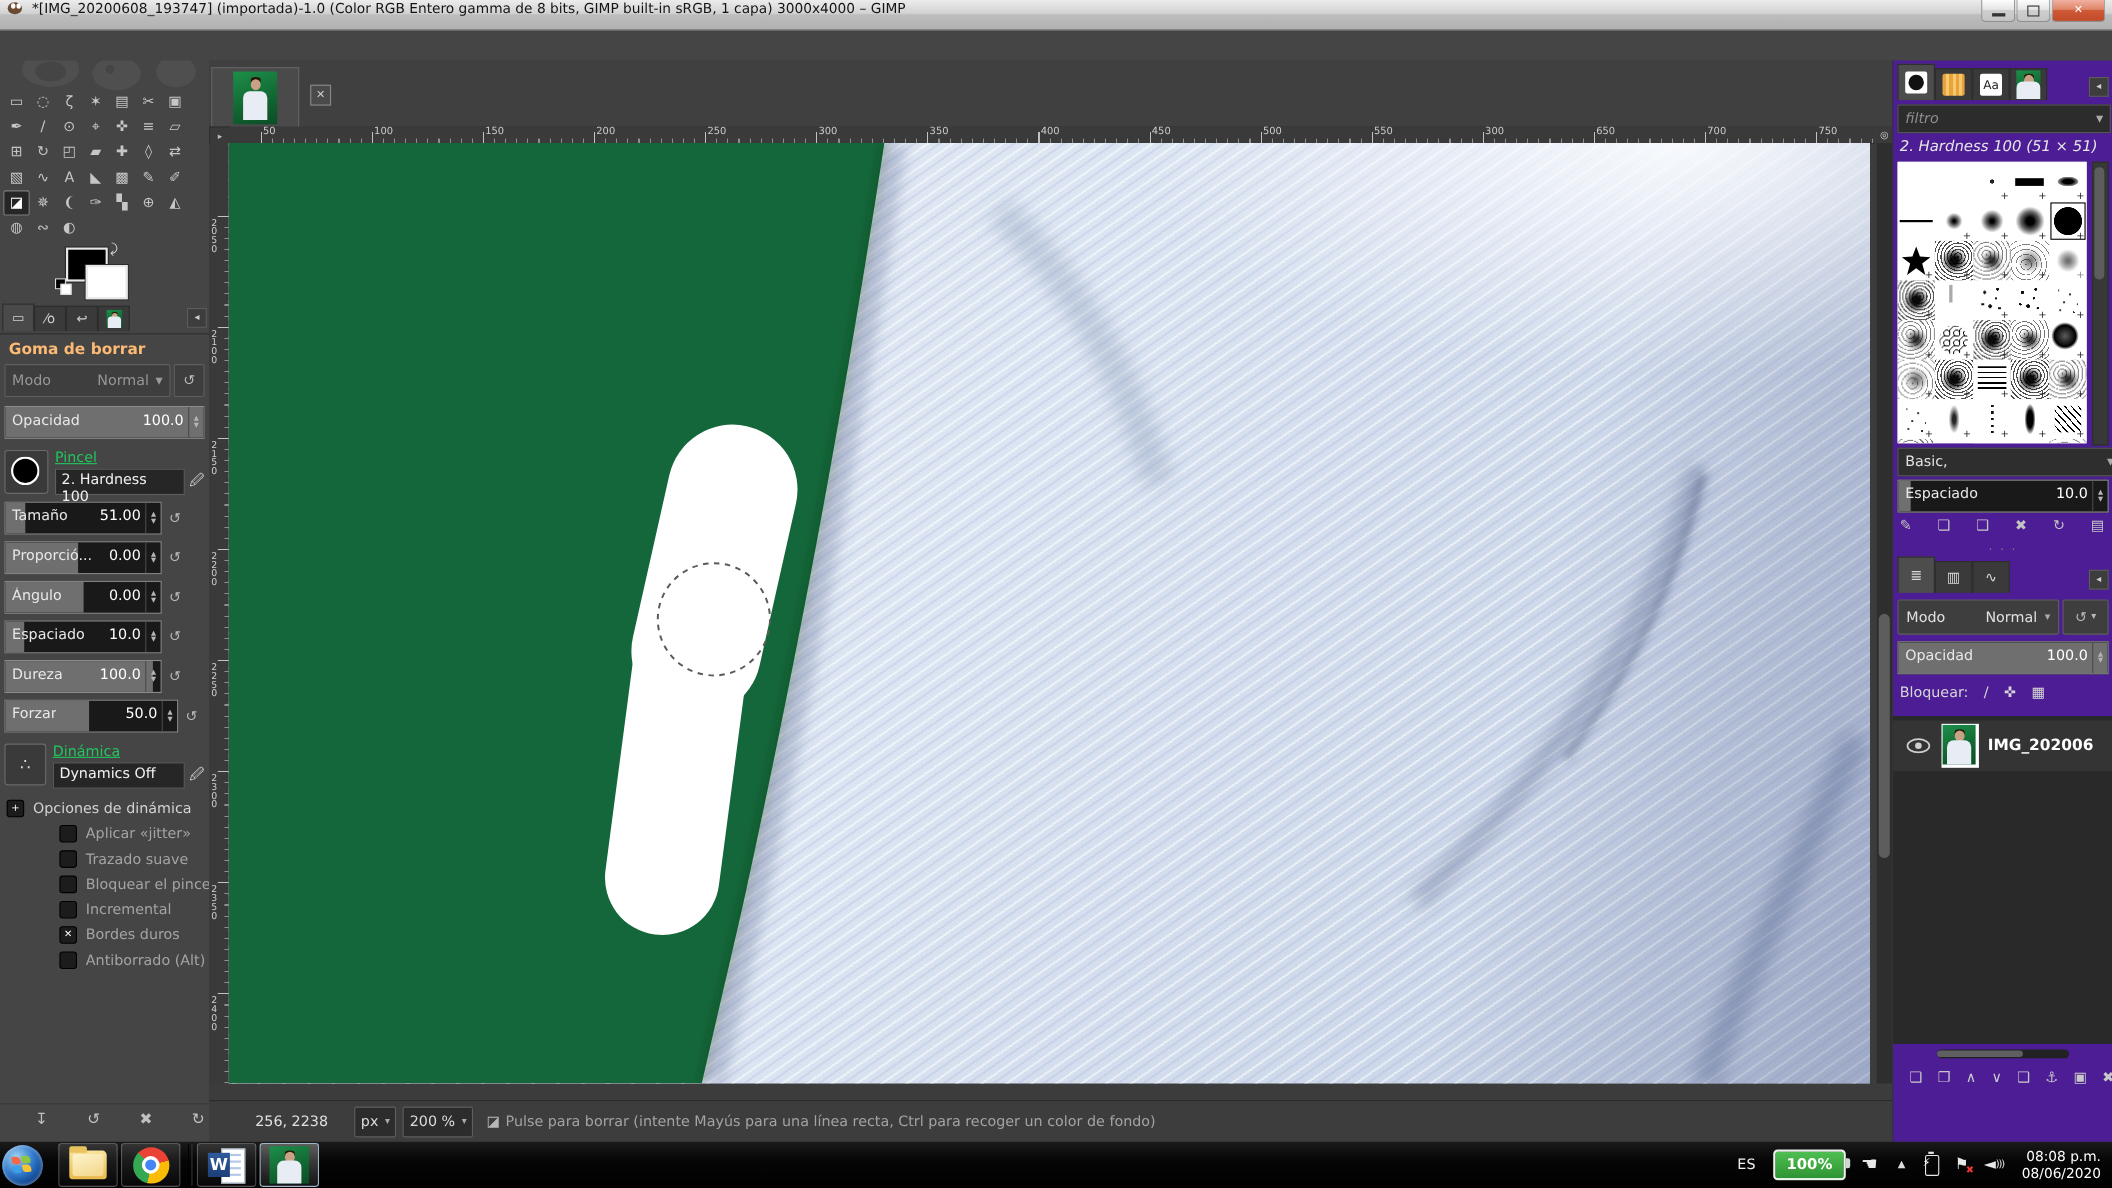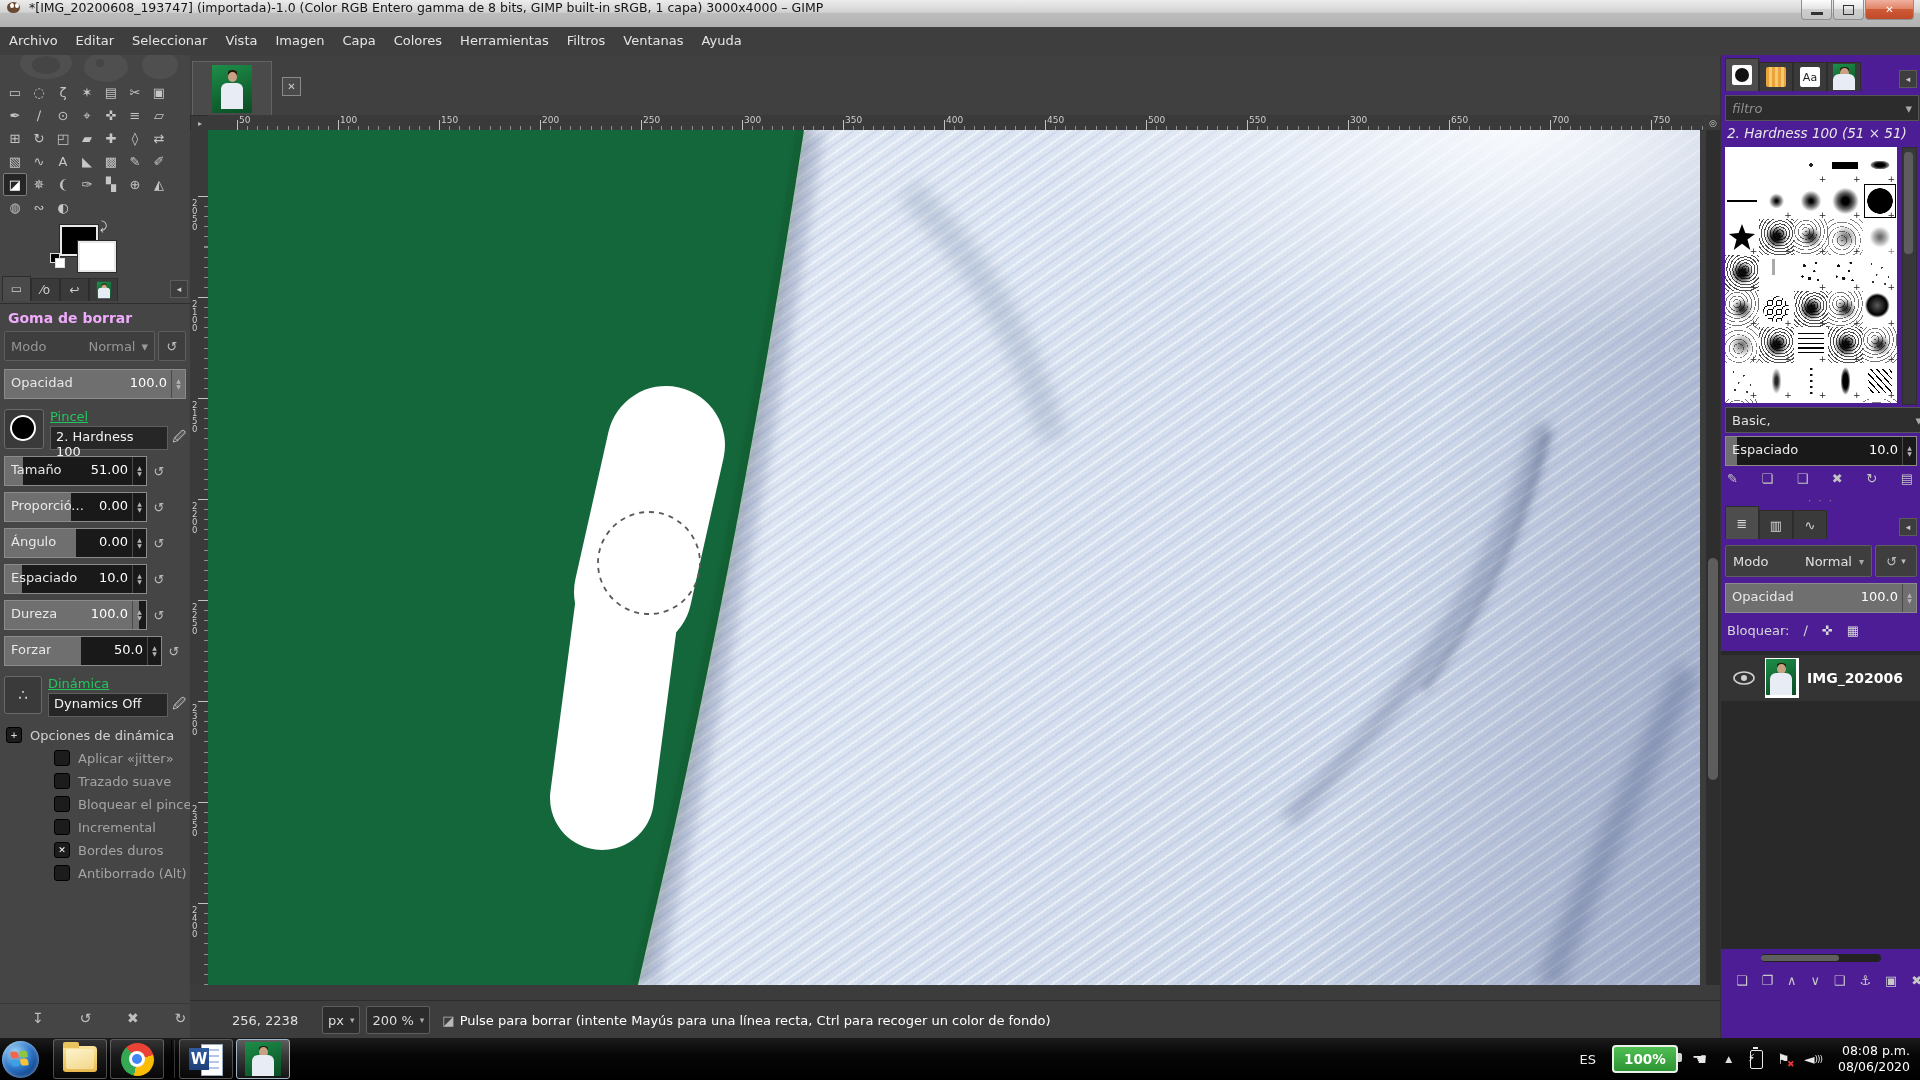--- a/index.html
+++ b/index.html
@@ -40,21 +40,21 @@
   #swap{position:absolute;left:48px;top:-6px;color:#ddd;font-size:12px;}
   #mini-bw{position:absolute;left:-2px;top:28px;width:14px;height:14px;}
   #mini-bw i{position:absolute;width:8px;height:8px;border:1px solid #ddd;}
   #mini-bw i.b{left:0;top:0;background:#000;} #mini-bw i.w{left:5px;top:5px;background:#fff;}
   #ldock-tabs{position:absolute;left:2px;top:222px;width:186px;height:24px;display:flex;align-items:flex-end;}
   .dtab{width:27px;height:22px;display:flex;align-items:center;justify-content:center;color:#cfcfcf;font-size:12px;background:#3a3a3a;border:1px solid #2d2d2d;border-bottom:none;}
   .dtab.sel{background:#4a4a4a;height:24px;}
   .dtab .mp-box{transform:scale(.55);transform-origin:center;}
   .collapse-btn{margin-left:auto;width:16px;height:16px;border:1px solid #5c5c5c;color:#ccc;font-size:9px;display:flex;align-items:center;justify-content:center;background:#3d3d3d;margin-bottom:3px;}
   #tool-opts{position:absolute;left:0;top:248px;width:190px;bottom:40px;border-top:1px solid #2e2e2e;background:#454545;padding:4px 0 0 0;}
-  #to-title{font-weight:bold;color:#f0abfc;font-size:14px;margin:2px 0 5px 8px;}
+  #to-title{font-weight:bold;color:#fdba74;font-size:14px;margin:2px 0 5px 8px;}
   #mode-row{display:flex;margin:0 4px;height:30px;}
   #mode-dd{flex:1;border:1px solid #5e5e5e;background:#3e3e3e;color:#969696;display:flex;align-items:center;padding:0 6px;border-radius:2px;}
   #mode-dd .mval{margin-left:auto;} #mode-dd .chev{margin-left:6px;color:#9a9a9a;}
   .sq-btn{width:26px;border:1px solid #5e5e5e;background:#3e3e3e;color:#bbb;display:flex;align-items:center;justify-content:center;margin-left:3px;border-radius:2px;}
   #opac-row{margin:8px 4px 0 4px;}
   .srow{position:relative;height:28px;border:1px solid #8b8b8b;background:#191919;flex:1;overflow:hidden;}
   .sfill{position:absolute;left:0;top:0;bottom:0;background:#6f6f6f;}
   .slab{position:absolute;left:6px;top:5px;color:#e8e8e8;white-space:nowrap;max-width:78px;overflow:hidden;text-overflow:ellipsis;}
   .sval{position:absolute;right:18px;top:5px;color:#fff;}
   .sspin{position:absolute;right:0;top:0;bottom:0;width:13px;border-left:1px solid #4a4a4a;
@@ -108,21 +108,21 @@
   #hscroll{position:absolute;left:18px;bottom:0;height:13px;width:1492px;background:#2e2e2e;}
   #hscroll .thumb{position:absolute;top:2px;height:9px;left:0;width:52%;background:#5d5d5d;border-radius:5px;}
   #zoom-follow{position:absolute;right:0;top:60px;width:14px;height:15px;color:#ccc;font-size:9px;display:flex;align-items:center;justify-content:center;background:#3a3a3a;}
   #nav-btn{position:absolute;right:0;bottom:0;width:14px;height:13px;color:#ccc;font-size:8px;display:flex;align-items:center;justify-content:center;background:#3a3a3a;}
   
   #statusbar{position:absolute;left:190px;top:1000px;width:1530px;height:38px;background:#3d3d3d;border-top:1px solid #2c2c2c;display:flex;align-items:center;}
   #pos{margin-left:42px;width:90px;color:#e0e0e0;}
   .dd-small{height:26px;border:1px solid #5e5e5e;background:#2c2c2c;border-radius:2px;display:flex;align-items:center;padding:0 5px;margin-right:6px;color:#ddd;}
   .dd-small .chev{margin-left:6px;font-size:9px;color:#aaa;}
   #st-icon{color:#b8b8b8;margin:0 5px 0 6px;}
-  #st-msg{color:#ffffff;}
+  #st-msg{color:#a3a3a3;}
   
   #right-dock{position:absolute;left:1720px;top:55px;width:200px;height:983px;background:#4c1d95;border-left:1px solid #333;}
   #rtabs{position:absolute;left:4px;top:2px;width:192px;height:34px;display:flex;align-items:flex-end;}
   .rtab{width:32px;height:28px;background:#3a3a3a;border:1px solid #2d2d2d;border-bottom:none;display:flex;align-items:center;justify-content:center;}
   .rtab.sel{background:#4d4d4d;height:32px;}
   .brush-tab-ic{width:20px;height:20px;background:#fff;border-radius:2px;position:relative;}
   .brush-tab-ic::after{content:"";position:absolute;left:3px;top:3px;width:14px;height:14px;border-radius:50%;background:#111;}
   .pattern-tab-ic{width:20px;height:20px;background:repeating-linear-gradient(90deg,#e8a33c 0 3px,#f6c96d 3px 6px);border-radius:2px;}
   .font-tab-ic{width:20px;height:20px;background:#fff;color:#222;font-size:11px;display:flex;align-items:center;justify-content:center;border-radius:2px;}
   #filtro{position:absolute;left:4px;top:40px;width:180px;height:24px;background:#2c2c2c;border:1px solid #555;color:#8f8f8f;font-style:italic;display:flex;align-items:center;padding:0 6px;}
@@ -251,33 +251,20 @@
       <div class="wbtn">
           <span class="minbar"></span>
         </div>
       <div class="wbtn">
           <span class="rest"></span>
         </div>
       <div class="wbtn close">✕</div>
     </div>
   </div>
 
-  <div id="menubar">
-      <span class="menu-item">Archivo</span>
-      <span class="menu-item">Editar</span>
-      <span class="menu-item">Seleccionar</span>
-      <span class="menu-item">Vista</span>
-      <span class="menu-item">Imagen</span>
-      <span class="menu-item">Capa</span>
-      <span class="menu-item">Colores</span>
-      <span class="menu-item">Herramientas</span>
-      <span class="menu-item">Filtros</span>
-      <span class="menu-item">Ventanas</span>
-      <span class="menu-item">Ayuda</span>
-    </div>
 
   <div id="left-dock">
     <svg id="wilber" viewBox="0 0 190 28">
       <ellipse cx="46" cy="8" rx="26" ry="16" fill="#585858"></ellipse>
       <ellipse cx="46" cy="10" rx="14" ry="9" fill="#454545"></ellipse>
       <ellipse cx="106" cy="12" rx="22" ry="15" fill="#585858"></ellipse>
       <circle cx="100" cy="8" r="4" fill="#454545"></circle>
       <ellipse cx="160" cy="10" rx="18" ry="14" fill="#585858"></ellipse>
     </svg>
     <div id="toolgrid">

